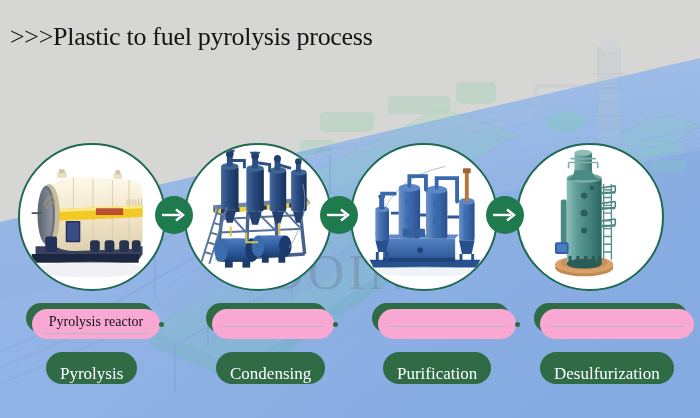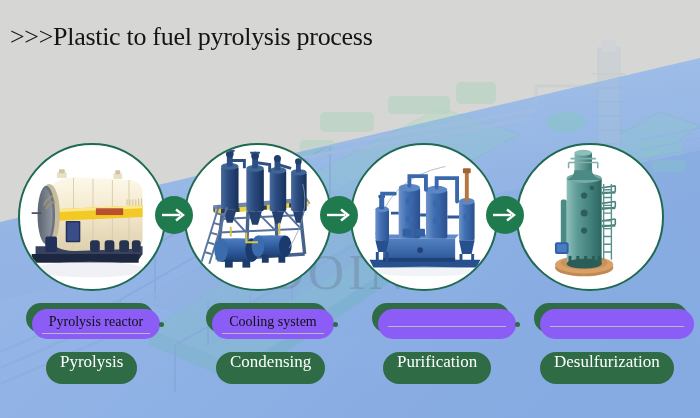--- a/index.html
+++ b/index.html
@@ -76,21 +76,21 @@
     left: 0; top: 0;
     height: 30px;
     border-radius: 15px;
     background: #2f6b45;
   }
   .lbl-front {
     position: absolute;
     left: 6px; top: 6px;
     height: 30px;
     border-radius: 15px;
-    background: #8b5cf6;
+    background: #f9a8d4;
     display: flex;
     flex-direction: column;
     align-items: center;
     justify-content: center;
     padding: 0 10px;
   }
   .lbl-front .txt {
     font-size: 14px;
     color: #111;
     white-space: nowrap;
@@ -111,21 +111,21 @@
     top: 19px;
   }
 
   .stage-pill {
     position: absolute;
     top: 352px;
     height: 32px;
     border-radius: 16px;
     background: #2f6b45;
     display: flex;
-    align-items: flex-start;
+    align-items: flex-end;
     justify-content: center;
     padding: 0 14px;
   }
   .stage-pill span {
     font-size: 17px;
     color: #ffffff;
     white-space: nowrap;
     font-family: "Liberation Serif", "DejaVu Serif", serif;
   }
 </style>
@@ -580,21 +580,20 @@
     <div class="lbl-front" style="width:128px;">
       <div class="txt">Pyrolysis reactor</div>
       <div class="rule"></div>
     </div>
     <div class="lbl-dot" style="left:133px;"></div>
   </div>
 
   <div class="label-group" style="left:206px;">
     <div class="lbl-back" style="width:122px;"></div>
     <div class="lbl-front" style="width:122px;">
-      <div class="txt">Cooling system</div>
       <div class="rule"></div>
     </div>
     <div class="lbl-dot" style="left:127px;"></div>
   </div>
 
   <div class="label-group" style="left:372px;">
     <div class="lbl-back" style="width:138px;"></div>
     <div class="lbl-front" style="width:138px;">
       <div class="rule"></div>
     </div>

